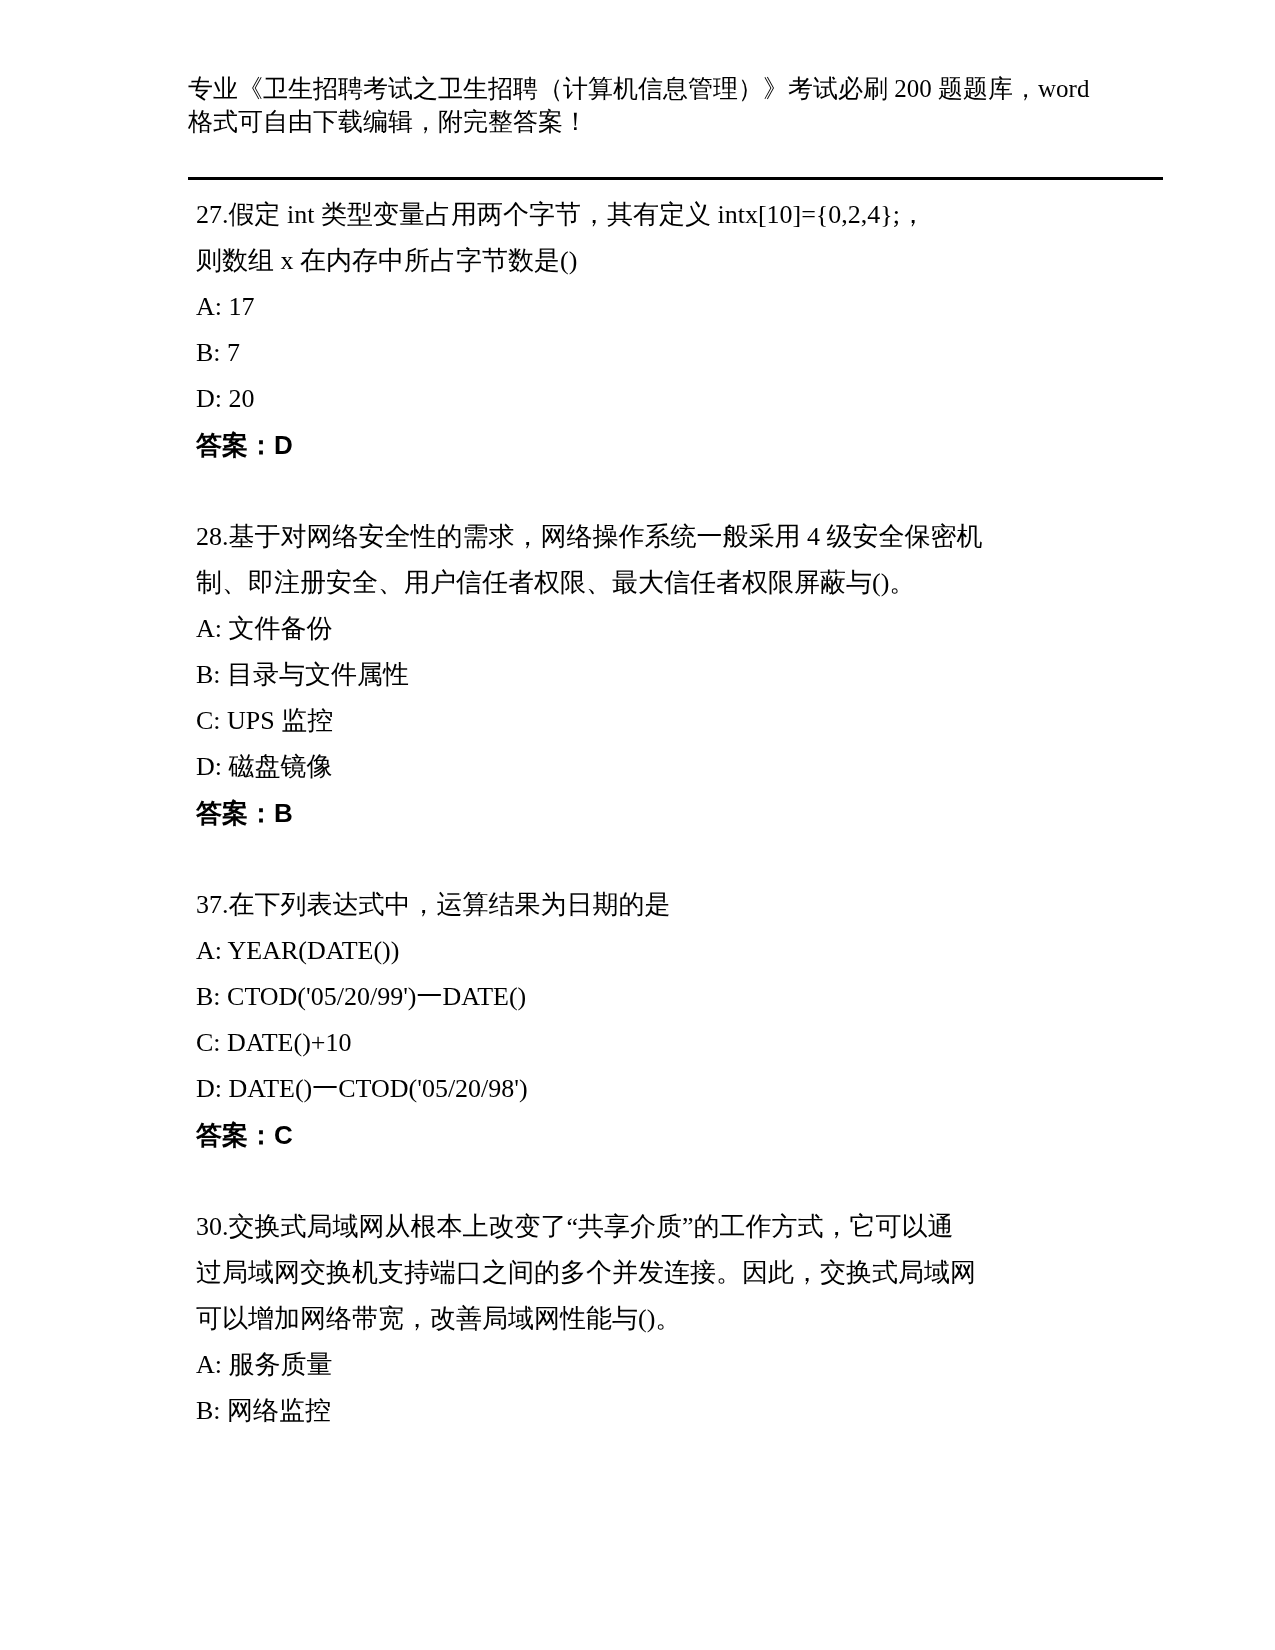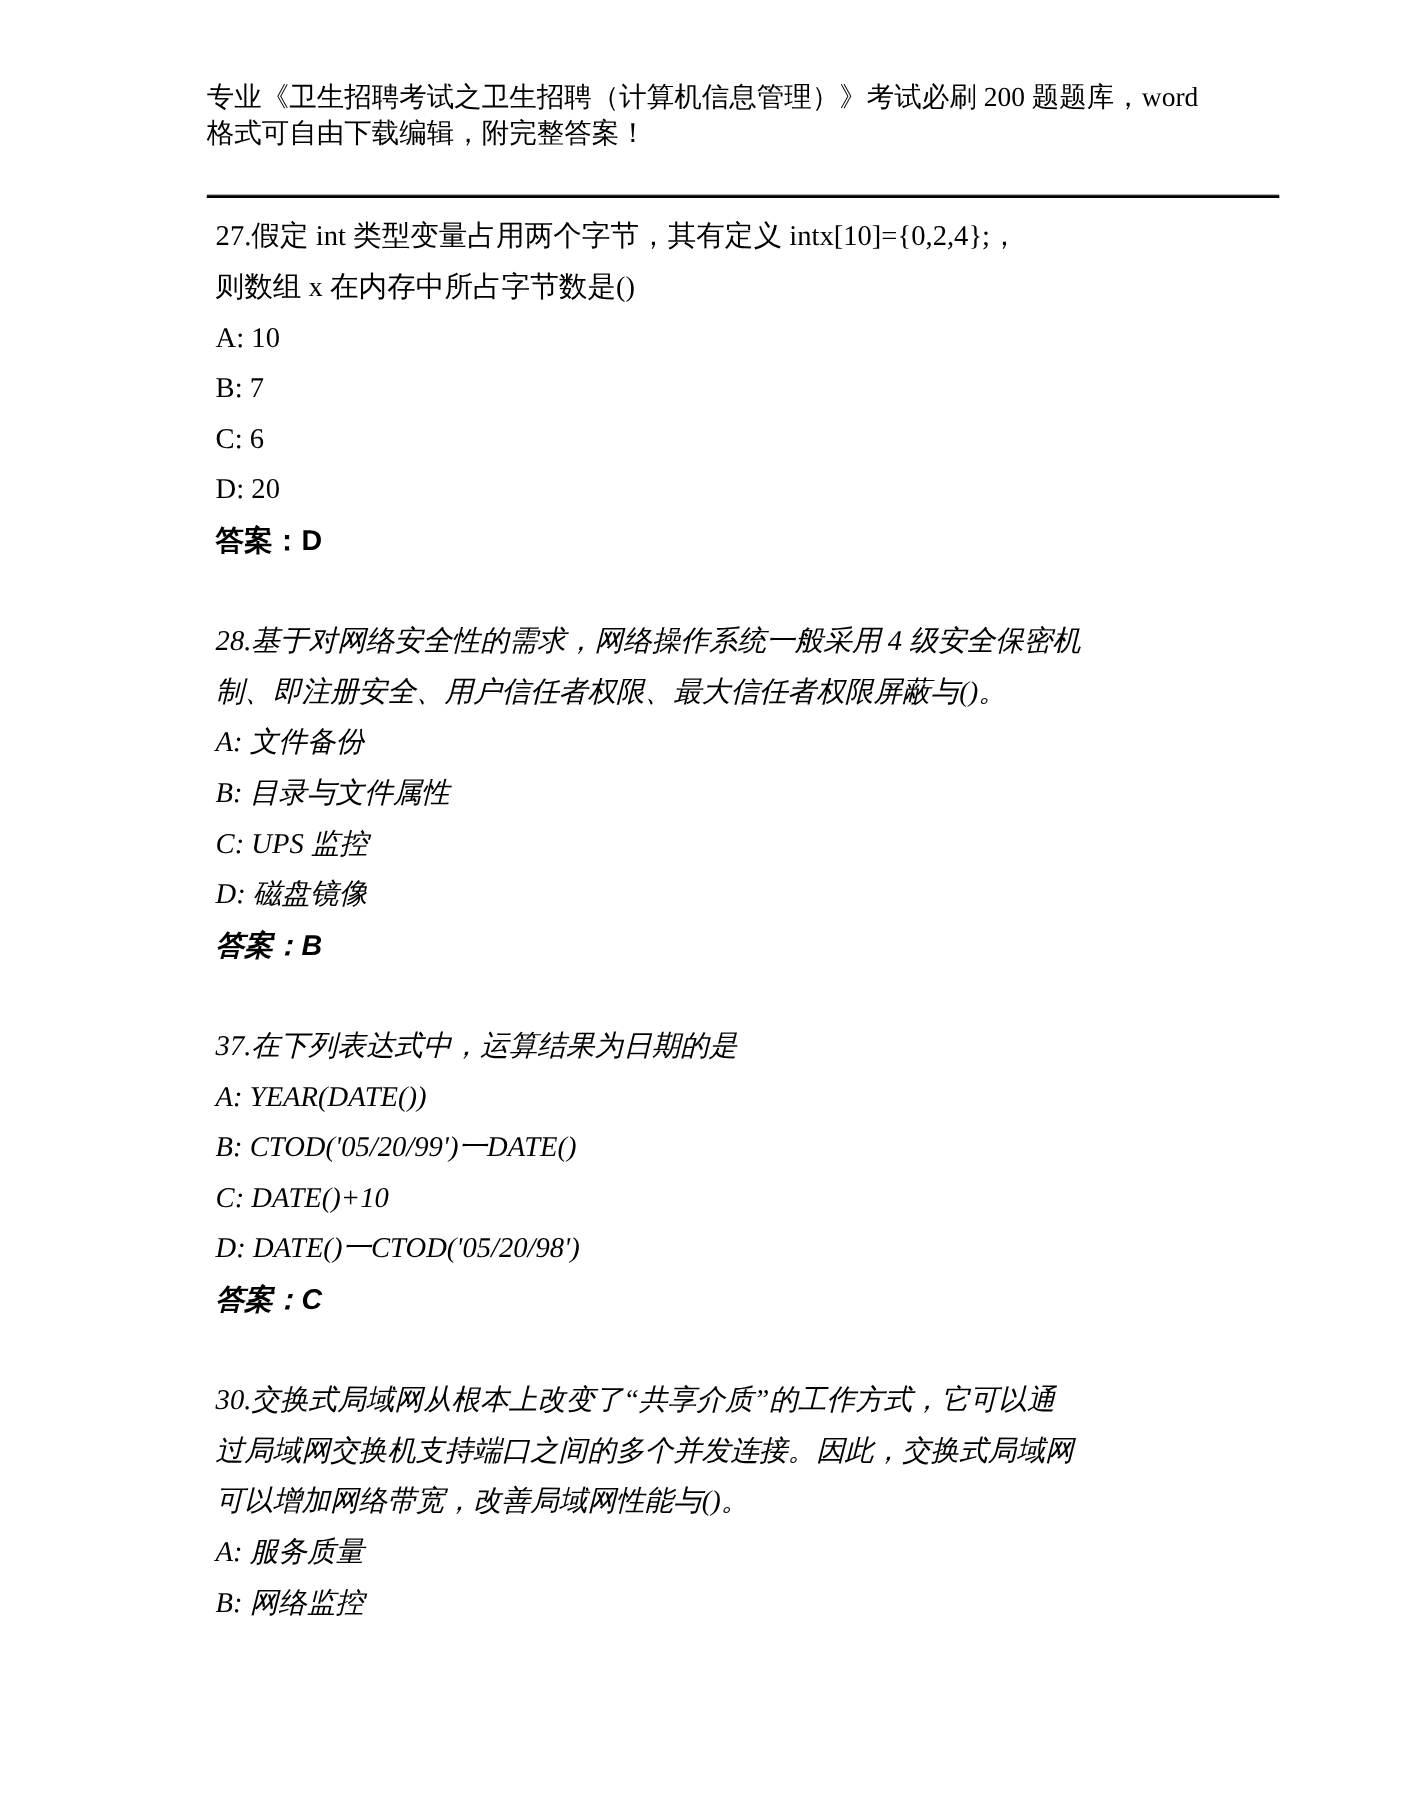--- a/index.html
+++ b/index.html
@@ -33,21 +33,21 @@
   }
   .content {
     position: absolute;
     left: 196px;
     top: 192px;
     width: 975px;
     font-size: 26px;
     line-height: 46px;
     color: #000000;
   }
-  .question + .question { margin-top: 46px; font-style: italic; }
+  .question + .question { margin-top: 46px; }
   .q-line, .option-line { line-height: 46px; }
   .answer-line {
     line-height: 46px;
     font-family: "Liberation Sans", "DejaVu Sans", sans-serif;
     font-weight: bold;
   }
 </style>
 </head>
 <body>
 
@@ -58,23 +58,22 @@
     <div class="header-line">格式可自由下载编辑，附完整答案！</div>
   </div>
 
   <div class="double-rule"></div>
 
   <div class="content">
 
     <div class="question">
       <div class="q-line">27.假定 int 类型变量占用两个字节，其有定义 intx[10]={0,2,4};，</div>
       <div class="q-line">则数组 x 在内存中所占字节数是()</div>
-      <div class="option-line">A: 10</div>
+      <div class="option-line">A: 17</div>
       <div class="option-line">B: 7</div>
-      <div class="option-line">C: 6</div>
       <div class="option-line">D: 20</div>
       <div class="answer-line">答案：D</div>
     </div>
 
     <div class="question">
       <div class="q-line">28.基于对网络安全性的需求，网络操作系统一般采用 4 级安全保密机</div>
       <div class="q-line">制、即注册安全、用户信任者权限、最大信任者权限屏蔽与()。</div>
       <div class="option-line">A: 文件备份</div>
       <div class="option-line">B: 目录与文件属性</div>
       <div class="option-line">C: UPS 监控</div>

